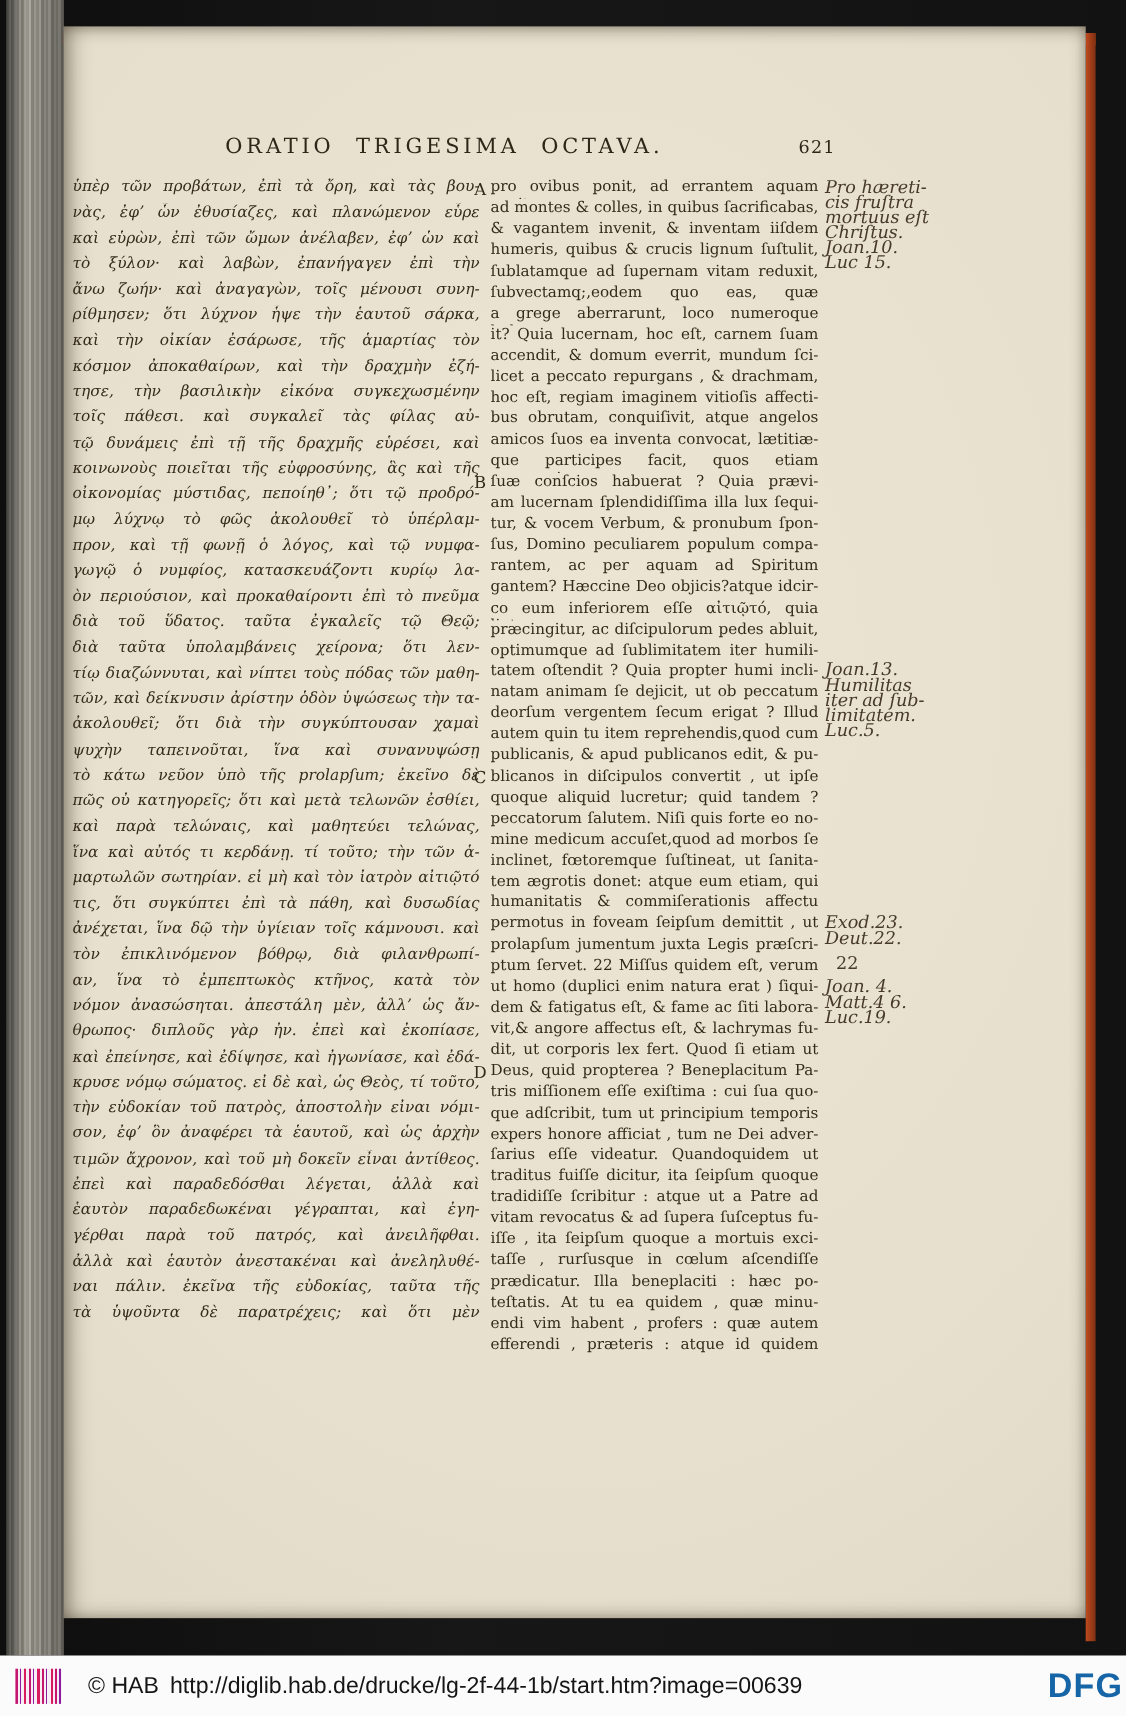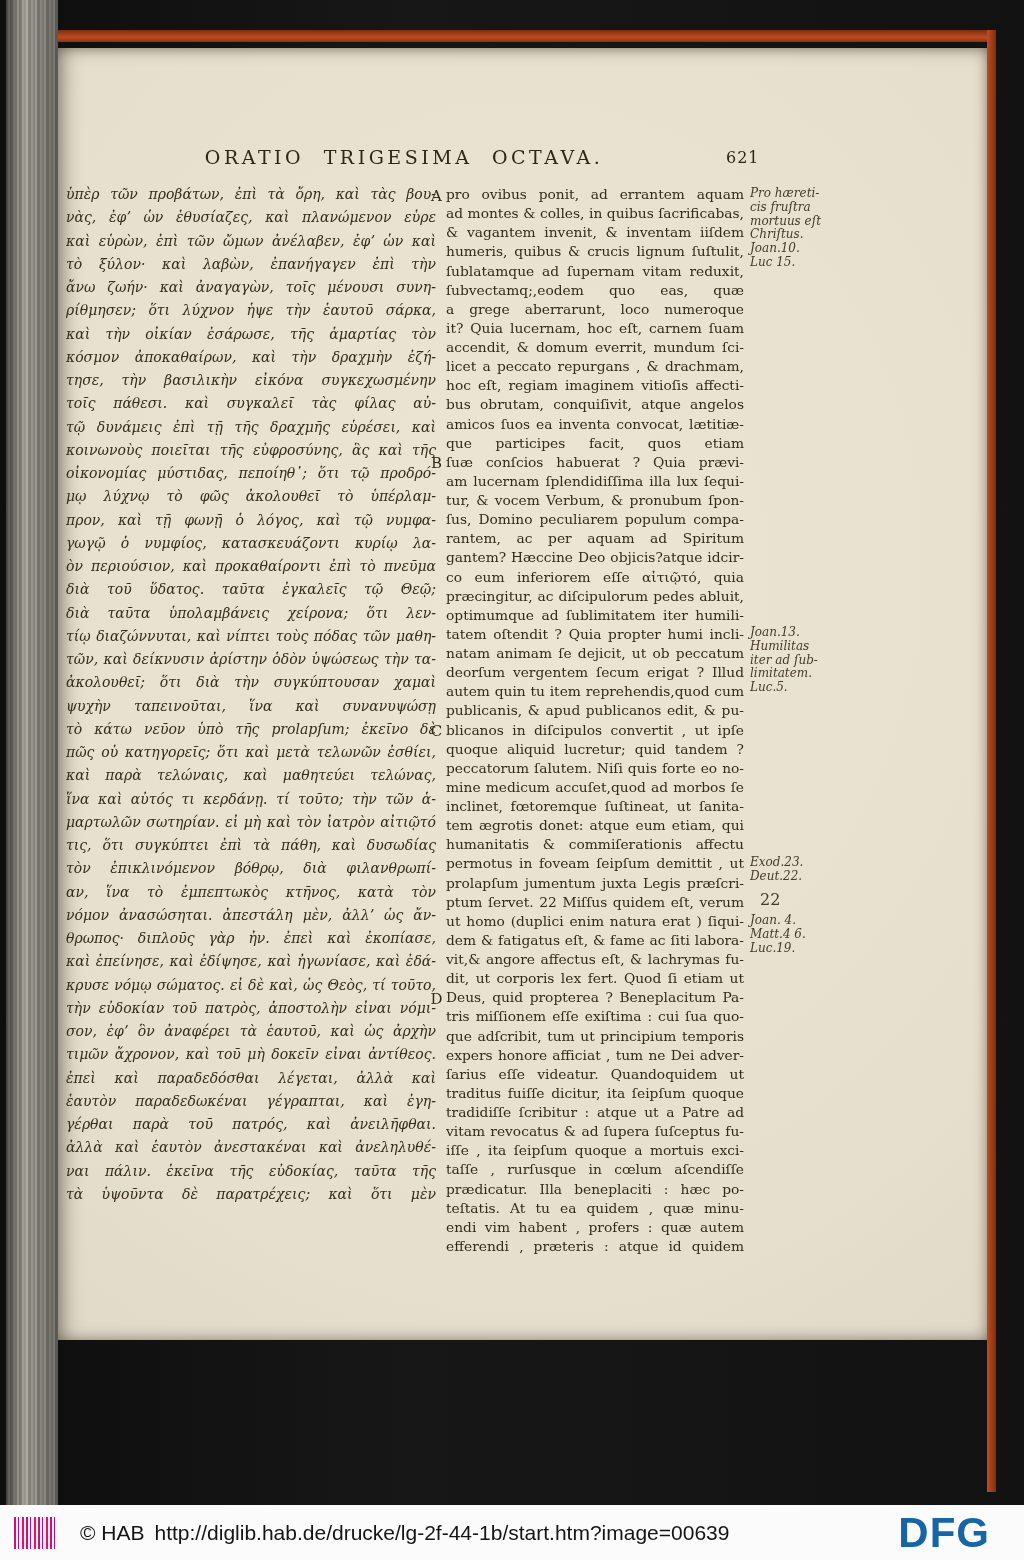--- a/index.html
+++ b/index.html
@@ -29,21 +29,21 @@
     position:absolute; left:58px; top:30px; width:938px; height:12px;
     background:linear-gradient(180deg,#7a2f12,#c04a1e 60%,#8a3414);
   }
   .red-right-edge {
     position:absolute; left:987px; top:30px; width:9px; height:1462px;
     background:linear-gradient(90deg,#c04a1e,#7e3012);
   }
 
   
   .page {
-    position:absolute; left:58px; top:48px; width:929px; height:1292px;
+    position:absolute; left:58px; top:24px; width:929px; height:1447px;
     background:radial-gradient(120% 100% at 50% 40%, #ece5d4 0%, #e6dfcd 55%, #d8d1be 100%);
     box-shadow:
       inset 14px 0 20px -10px rgba(60,50,35,.55),
       inset -8px 0 14px -8px rgba(60,50,35,.45),
       inset 0 10px 16px -10px rgba(60,50,35,.5),
       inset 0 -10px 16px -10px rgba(60,50,35,.35);
     color:#2f2619;
   }
 
   .running-header {
@@ -76,21 +76,21 @@
   }
 
   .sec {
     position:absolute; left:370px; width:17px; text-align:center;
     font-size:15px; color:#342a1c;
   }
   .sec-a { top:139px; } .sec-b { top:406px; } .sec-c { top:674px; } .sec-d { top:942px; }
 
   .mnote {
     position:absolute; left:692px; width:114px;
-    font-style:italic; font-size:12px; line-height:13.8px;
+    font-style:italic; font-size:16px; line-height:13.8px;
     color:#473a2a; white-space:pre-line;
   }
   .mnote-1 { top:139px; }
   .mnote-2 { top:578px; }
   .mnote-3 { top:808px; }
   .mnote-4 { top:845px; left:702px; font-style:normal; font-size:16px; }
   .mnote-5 { top:866px; }
 
   
   .footer {
@@ -106,22 +106,22 @@
       #8e1a9e 4px 5px, #f6eef4 5px 8px,
       #d81b60 8px 10px, #f6eef4 10px 12px);
   }
   .footer-text {
     margin-left:24px;
     font-size:21px; color:#151515;
     display:flex; gap:10px; white-space:nowrap;
   }
   .footer-text a { color:#151515; text-decoration:none; }
   .dfg-logo {
-    margin-left:auto; margin-right:34px;
-    font-weight:bold; font-size:42px; letter-spacing:1px;
+    margin-left:auto; margin-right:3px;
+    font-weight:bold; font-size:31px; letter-spacing:1px;
     color:#1565a7; font-style:normal;
   }
 </style>
 </head>
 <body>
 
 <div class="scan-area">
   <div class="left-edges"></div>
   <div class="red-top-edge"></div>
   <div class="red-right-edge"></div>
@@ -155,20 +155,21 @@
         <div class="gline">τίῳ διαζώννυται, καὶ νίπτει τοὺς πόδας τῶν μαθη-</div>
         <div class="gline">τῶν, καὶ δείκνυσιν ἀρίστην ὁδὸν ὑψώσεως τὴν τα-</div>
         <div class="gline">ἀκολουθεῖ; ὅτι διὰ τὴν συγκύπτουσαν χαμαὶ</div>
         <div class="gline">ψυχὴν ταπεινοῦται, ἵνα καὶ συνανυψώσῃ</div>
         <div class="gline">τὸ κάτω νεῦον ὑπὸ τῆς prolapſum; ἐκεῖνο δὲ</div>
         <div class="gline">πῶς οὐ κατηγορεῖς; ὅτι καὶ μετὰ τελωνῶν ἐσθίει,</div>
         <div class="gline">καὶ παρὰ τελώναις, καὶ μαθητεύει τελώνας,</div>
         <div class="gline">ἵνα καὶ αὐτός τι κερδάνῃ. τί τοῦτο; τὴν τῶν ἁ-</div>
         <div class="gline">μαρτωλῶν σωτηρίαν. εἰ μὴ καὶ τὸν ἰατρὸν αἰτιῷτό</div>
         <div class="gline">τις, ὅτι συγκύπτει ἐπὶ τὰ πάθη, καὶ δυσωδίας</div>
+        <div class="gline">ἀνέχεται, ἵνα δῷ τὴν ὑγίειαν τοῖς κάμνουσι. καὶ</div>
         <div class="gline">τὸν ἐπικλινόμενον βόθρῳ, διὰ φιλανθρωπί-</div>
         <div class="gline">αν, ἵνα τὸ ἐμπεπτωκὸς κτῆνος, κατὰ τὸν</div>
         <div class="gline">νόμον ἀνασώσηται. ἀπεστάλη μὲν, ἀλλʼ ὡς ἄν-</div>
         <div class="gline">θρωπος· διπλοῦς γὰρ ἦν. ἐπεὶ καὶ ἐκοπίασε,</div>
         <div class="gline">καὶ ἐπείνησε, καὶ ἐδίψησε, καὶ ἠγωνίασε, καὶ ἐδά-</div>
         <div class="gline">κρυσε νόμῳ σώματος. εἰ δὲ καὶ, ὡς Θεὸς, τί τοῦτο,</div>
         <div class="gline">τὴν εὐδοκίαν τοῦ πατρὸς, ἀποστολὴν εἶναι νόμι-</div>
         <div class="gline">σον, ἐφʼ ὃν ἀναφέρει τὰ ἑαυτοῦ, καὶ ὡς ἀρχὴν</div>
         <div class="gline">τιμῶν ἄχρονον, καὶ τοῦ μὴ δοκεῖν εἶναι ἀντίθεος.</div>
         <div class="gline">ἐπεὶ καὶ παραδεδόσθαι λέγεται, ἀλλὰ καὶ</div>

